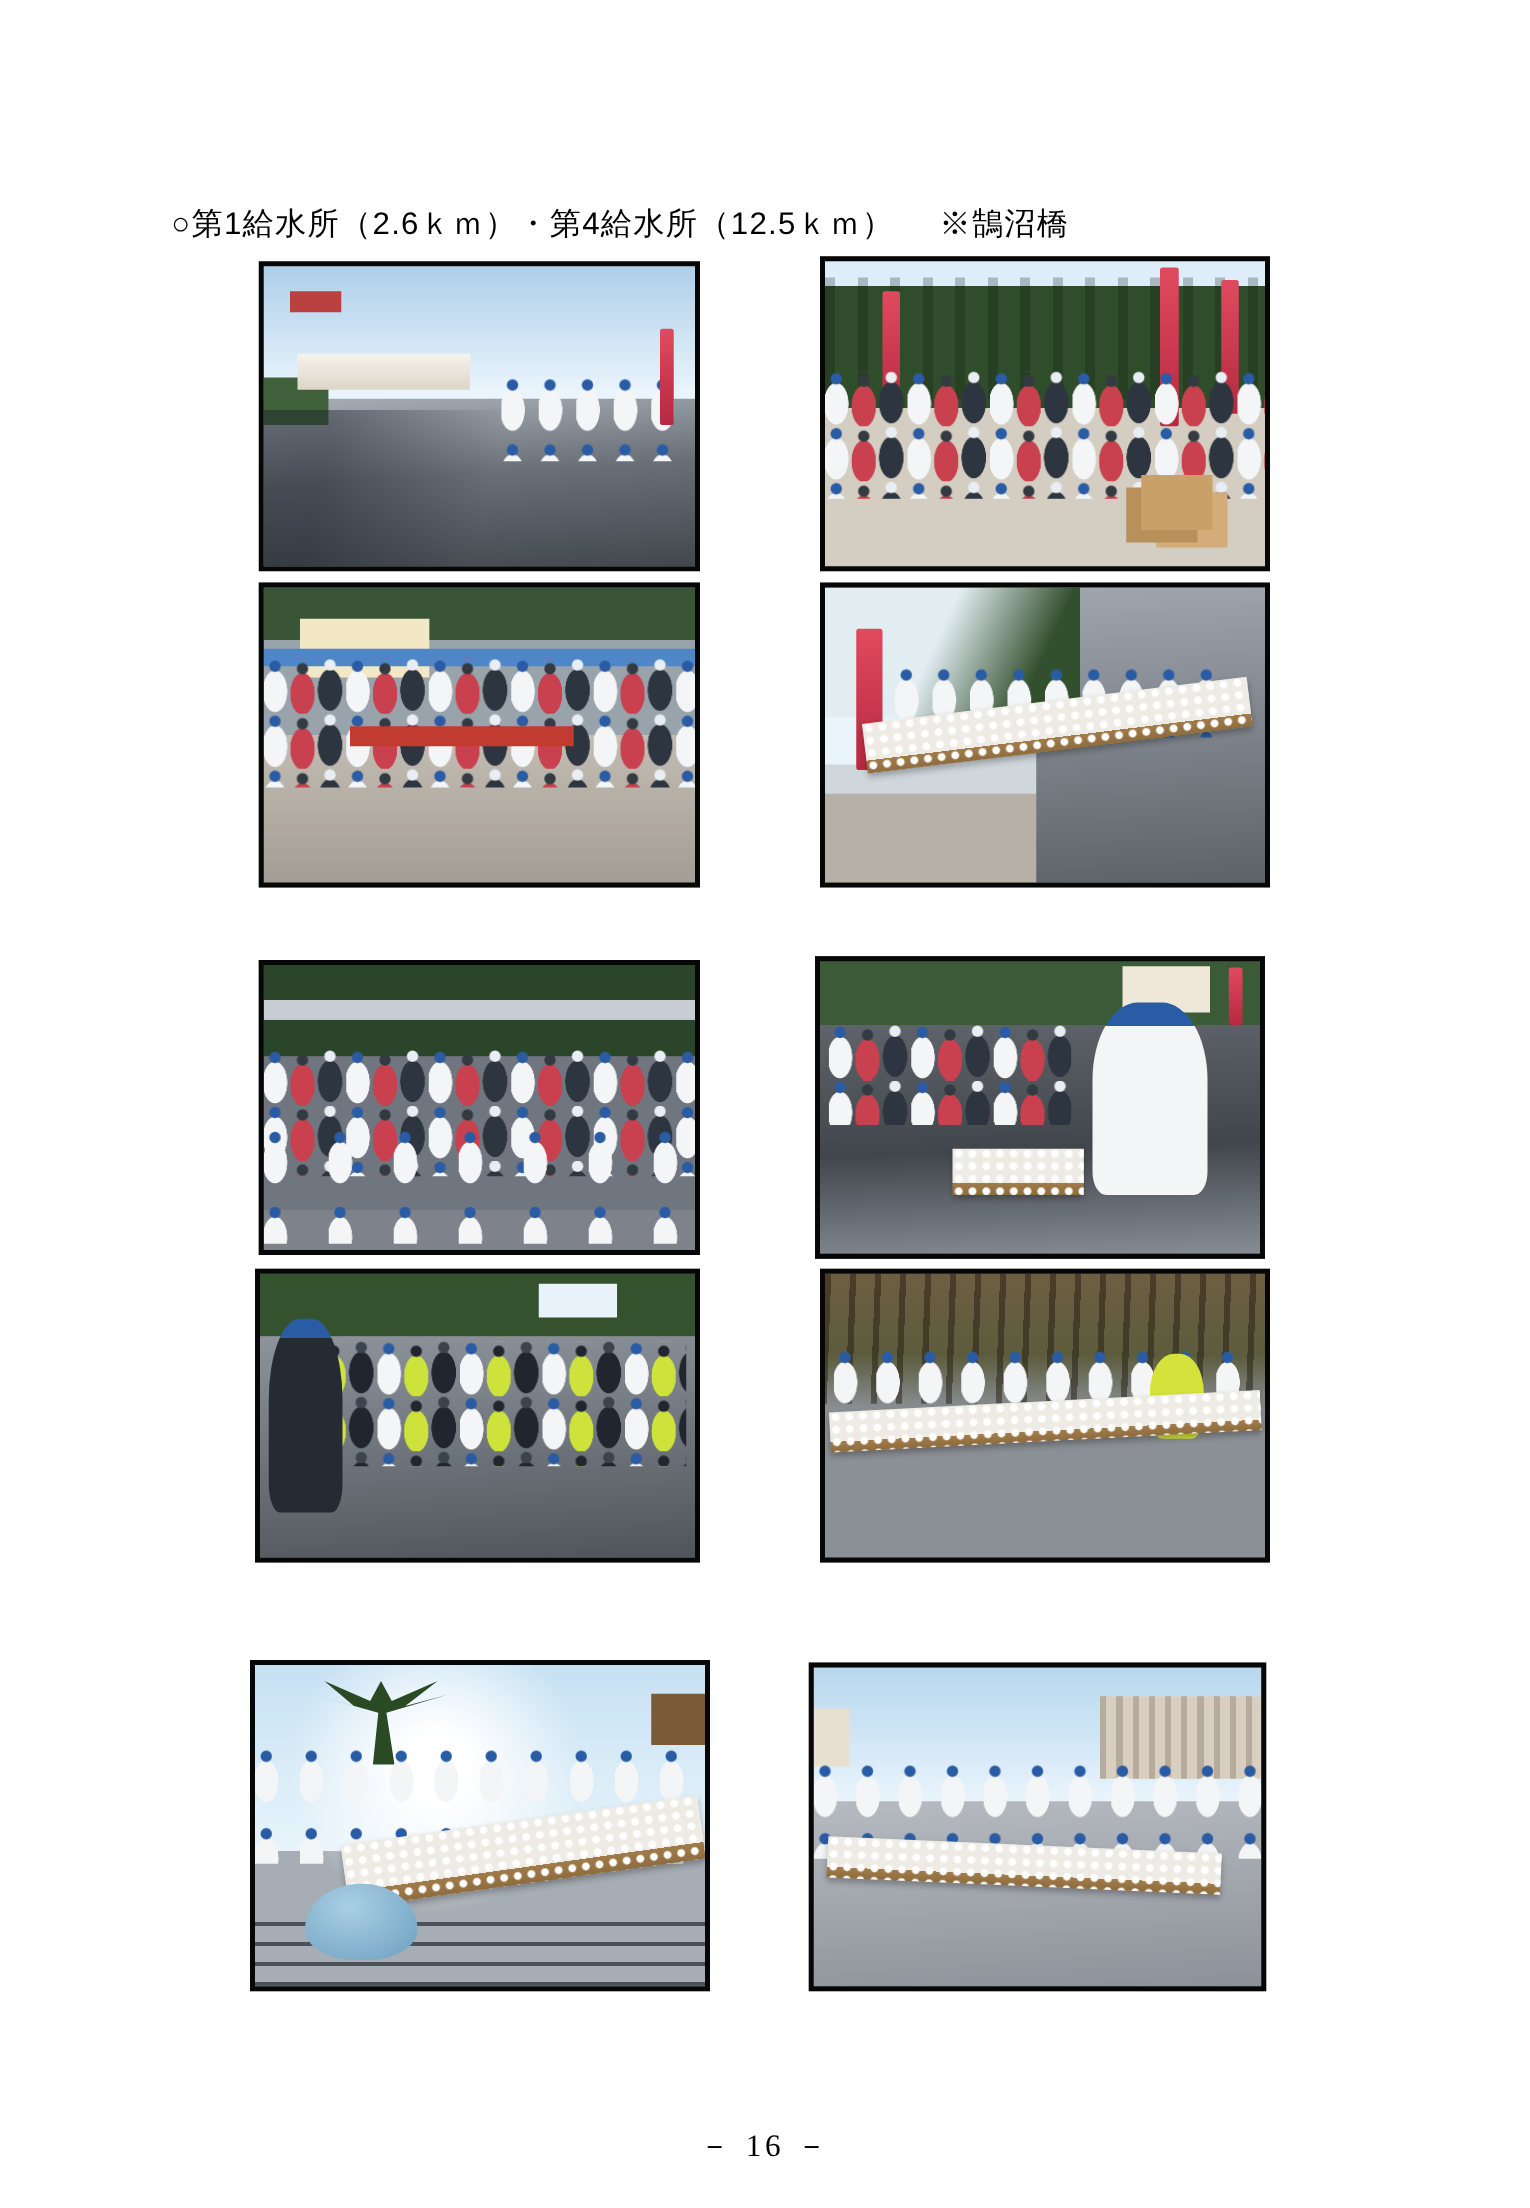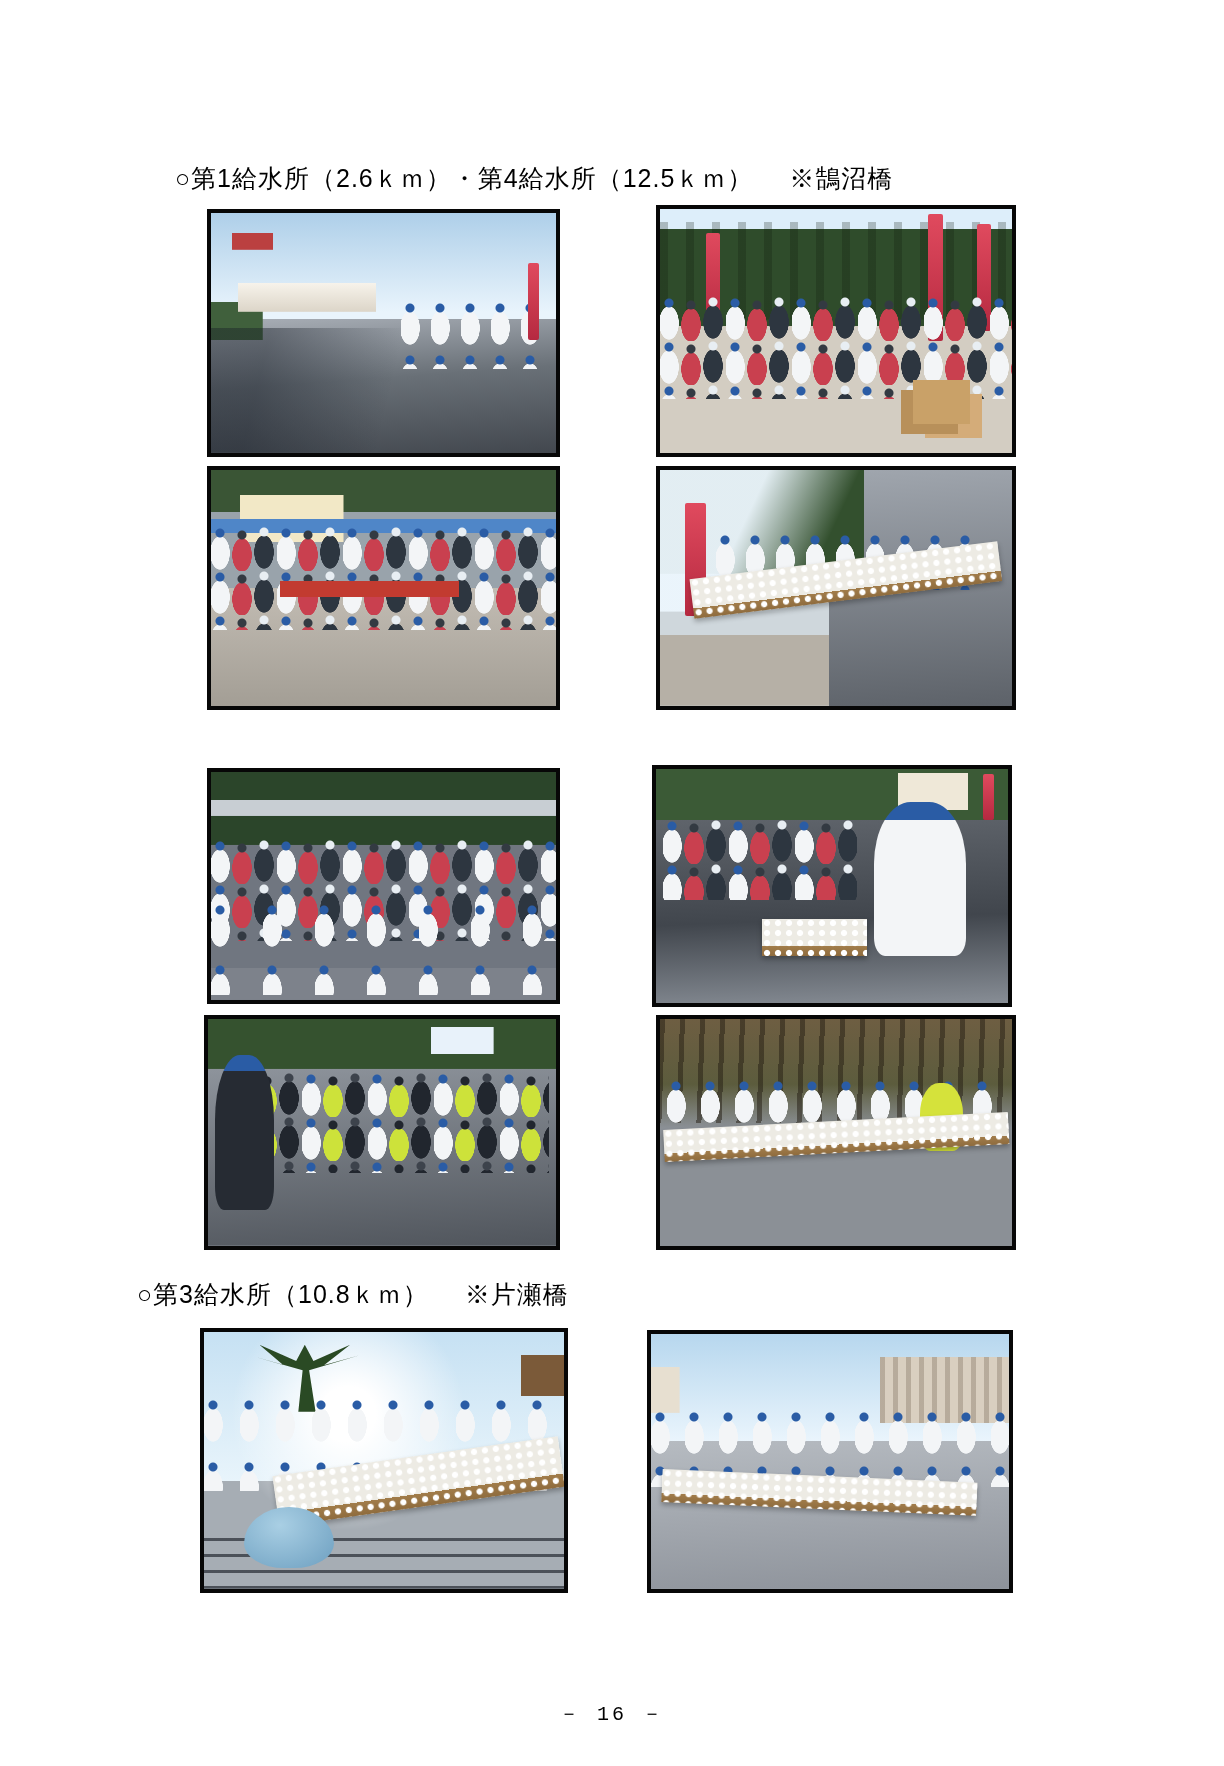--- a/index.html
+++ b/index.html
@@ -1,26 +1,26 @@
 <!DOCTYPE html>
 <html lang="ja"><head>
 <meta charset="utf-8">
 <style>
   html,body{margin:0;padding:0;background:#ffffff;}
   .page{position:relative;width:1224px;height:1766px;background:#ffffff;overflow:hidden;
         font-family:"Liberation Sans",sans-serif;color:#000;}
 
   .doc-title{position:absolute;left:146px;top:97px;font-size:37px;letter-spacing:2px;white-space:nowrap;}
   .sec-heading{position:absolute;font-size:25px;letter-spacing:1px;white-space:nowrap;}
-  .hs1{left:137px;top:162px;margin-left:38px;}
+  .hs1{left:137px;top:162px;}
   .hs2{left:137px;top:729px;}
   .hs3{left:137px;top:1278px;}
   .h-note{margin-left:36px;}
   .page-num{position:absolute;left:0;top:1700px;width:100%;text-align:center;
-            font-family:Liberation Mono, monospace;font-size:20px;letter-spacing:3px;}
+            font-family:Liberation Serif, serif;font-size:25px;letter-spacing:3px;}
 
   
   .photo{position:absolute;border:4px solid #070707;box-sizing:border-box;overflow:hidden;background-repeat:no-repeat;}
   .ph-1a{left:207px;top:209px;width:353px;height:248px;}
   .ph-1b{left:656px;top:205px;width:360px;height:252px;}
   .ph-1c{left:207px;top:466px;width:353px;height:244px;}
   .ph-1d{left:656px;top:466px;width:360px;height:244px;}
   .ph-2a{left:207px;top:768px;width:353px;height:236px;}
   .ph-2b{left:652px;top:765px;width:360px;height:242px;}
   .ph-2c{left:204px;top:1015px;width:356px;height:235px;}
@@ -222,21 +222,20 @@
     <div class="sh crowd hiviz c-2c"></div>
     <div class="sh fgdark fg-2c"></div>
   </div>
 
   <div class="photo ph-2d scene-woods" role="img" aria-label="林の中のテーブルで紙コップを準備するボランティア">
     <div class="sh crowd c-2d"></div>
     <div class="sh vest ve-2d"></div>
     <div class="sh cups cu-2d"></div>
   </div>
 
-  <div class="sec-heading hs3"><span>○第3給水所（10.8ｋｍ）</span><span class="h-note">※片瀬橋</span></div>
 
   <div class="photo ph-3a scene-palm" role="img" aria-label="ヤシの木の下でテーブルに紙コップを並べるボランティア">
     <div class="sh palm pa-3a"></div>
     <div class="sh hut hu-3a"></div>
     <div class="sh crowd c-3a"></div>
     <div class="sh cups cu-3a"></div>
     <div class="sh barrel ba-3a"></div>
   </div>
 
   <div class="photo ph-3b scene-seaside" role="img" aria-label="海沿いの歩道に置かれた紙コップの長テーブル">

